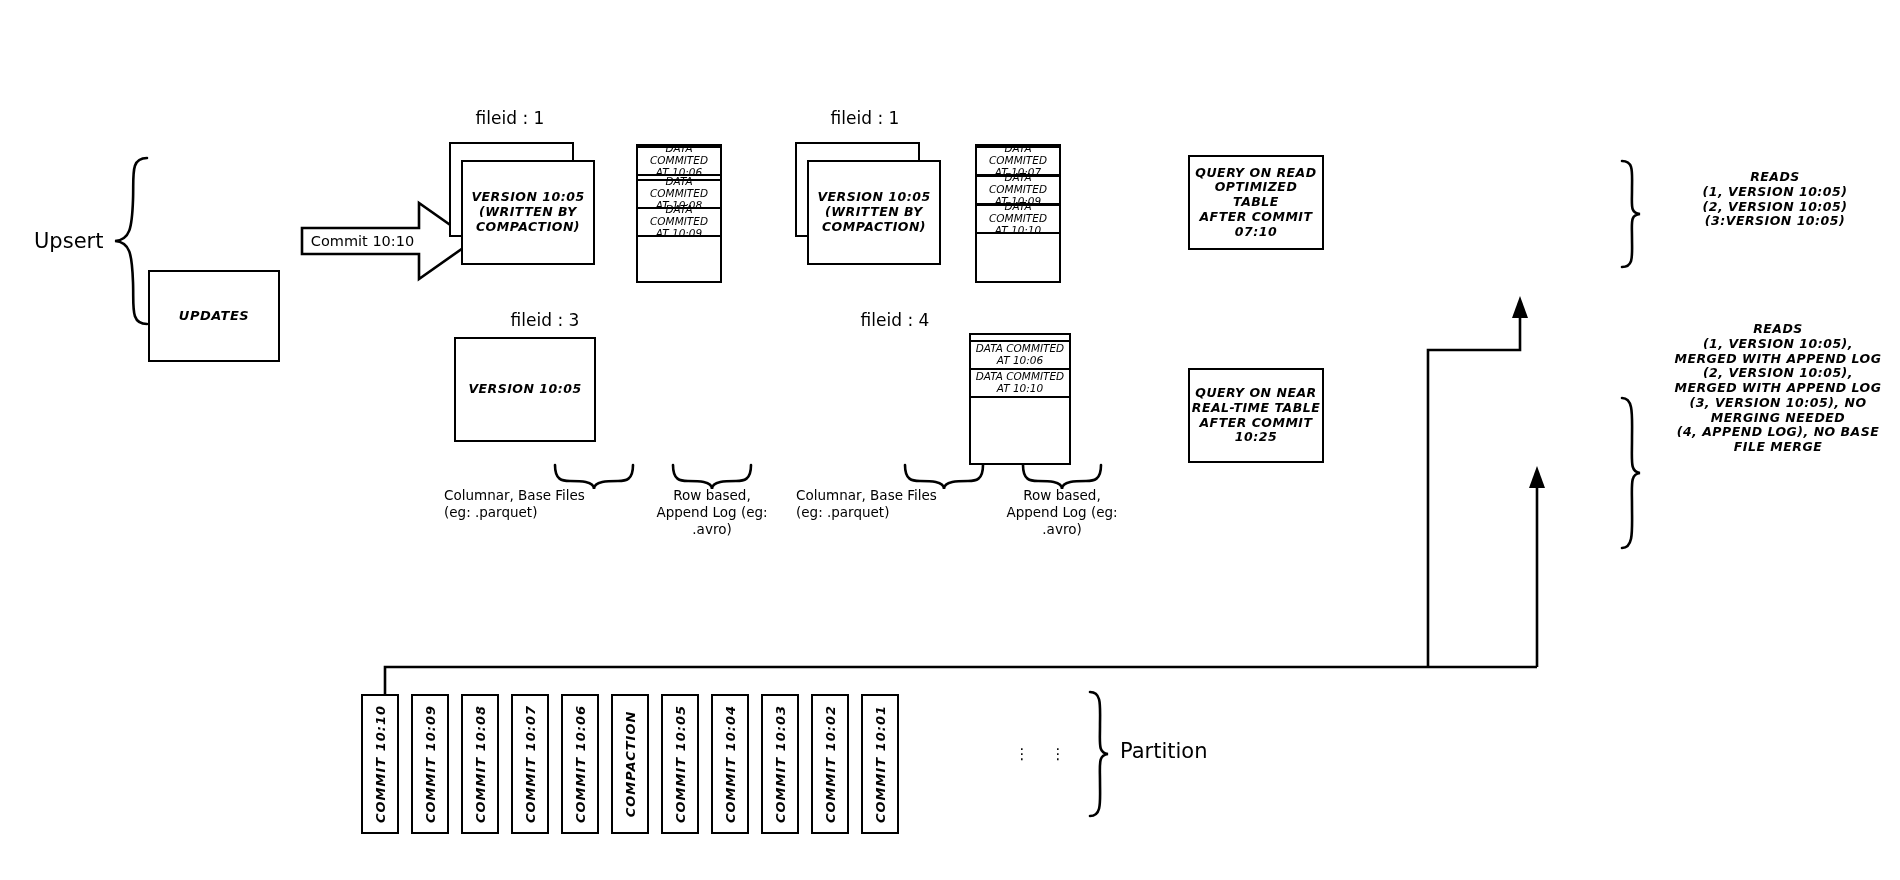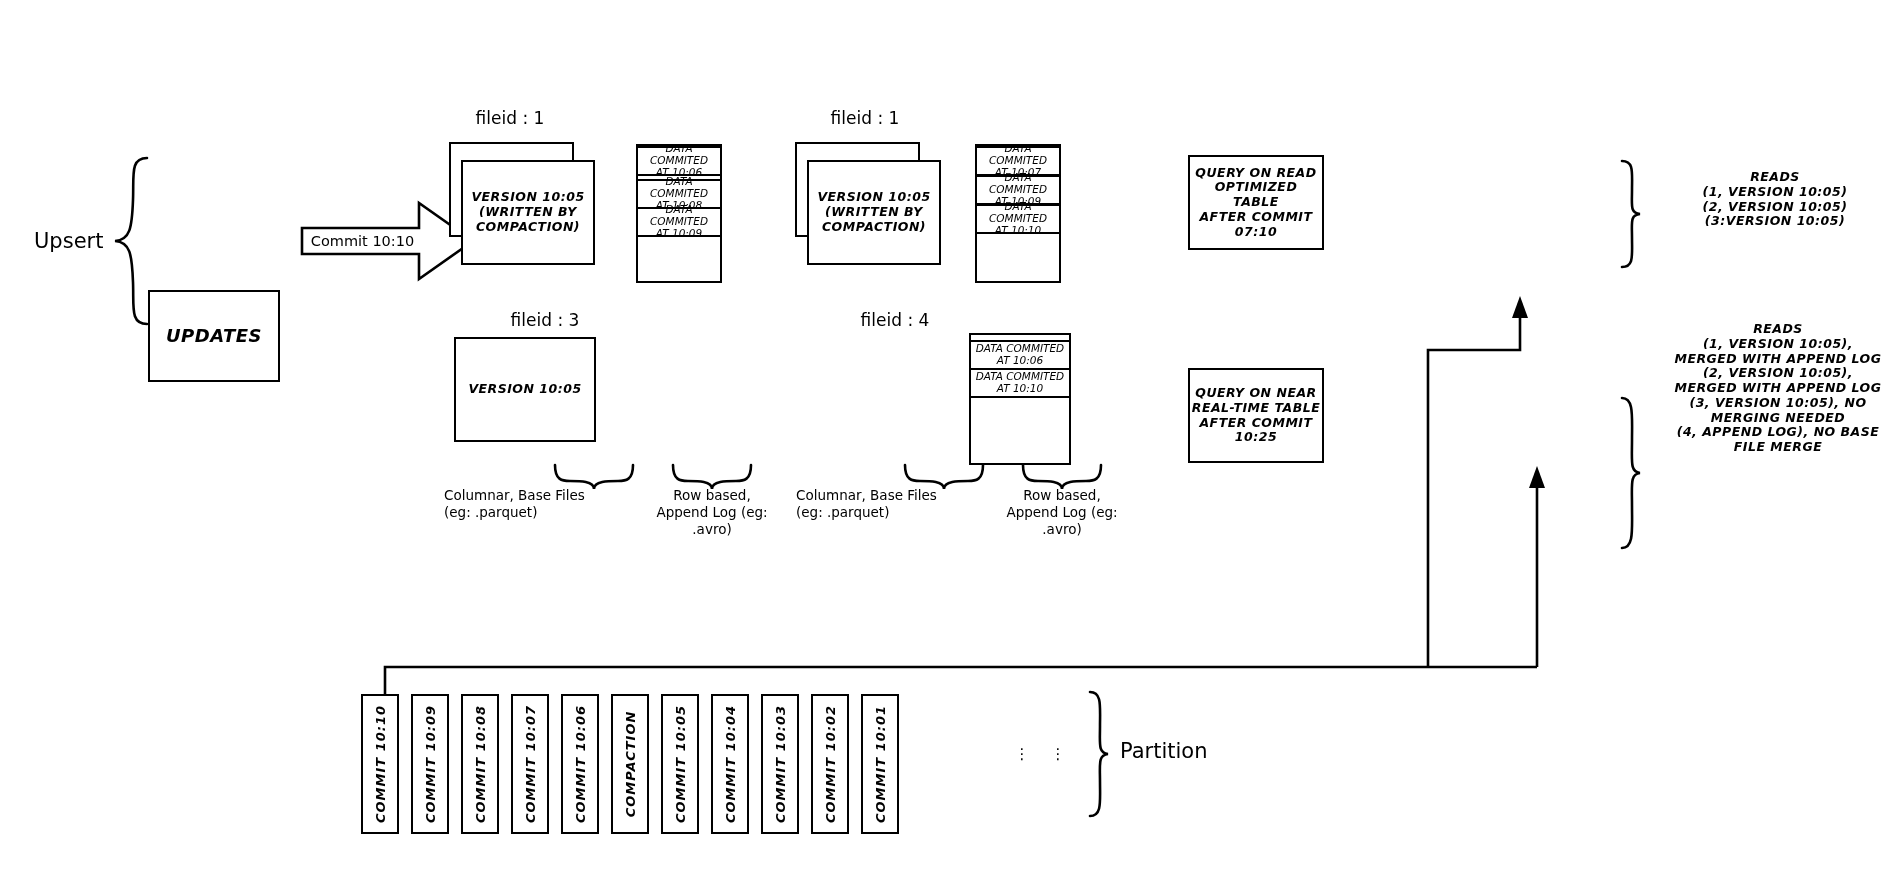--- a/index.html
+++ b/index.html
@@ -71,21 +71,21 @@
     <path fill="none" stroke="#000" stroke-width="2.6" d="M 1537,667 L 1537,480"></path>
     <path fill="none" stroke="#000" stroke-width="2.6" d="M 1428,667 L 1428,350 L 1520,350 L 1520,310"></path>
 
     <path fill="#000" stroke="none" d="M 1520,296 L 1512,318 L 1528,318 Z"></path>
     <path fill="#000" stroke="none" d="M 1537,466 L 1529,488 L 1545,488 Z"></path>
   </svg>
 
   <div class="lbl hand" style="left:20px;top:228px;width:110px;font-size:21px;text-align:left;margin-left:14px;">Upsert</div>
 
 
-  <div class="box caps" style="left:148px;top:270px;width:132px;height:92px;font-size:18px;margin-top:20px;">
+  <div class="box caps" style="left:148px;top:270px;width:132px;height:92px;font-size:13px;">
     <span>UPDATES</span>
   </div>
 
   <div class="lbl hand" style="left:305px;top:232px;width:115px;font-size:14.5px;">Commit 10:10</div>
 
   <div class="lbl hand" style="left:420px;top:108px;width:180px;font-size:17px;">fileid : 1</div>
 
   <div class="box" style="left:449px;top:142px;width:125px;height:95px;"></div>
   <div class="box caps multiline" style="left:461px;top:160px;width:134px;height:105px;font-size:12.5px;">
     <span style="white-space:pre-line;">VERSION 10:05

